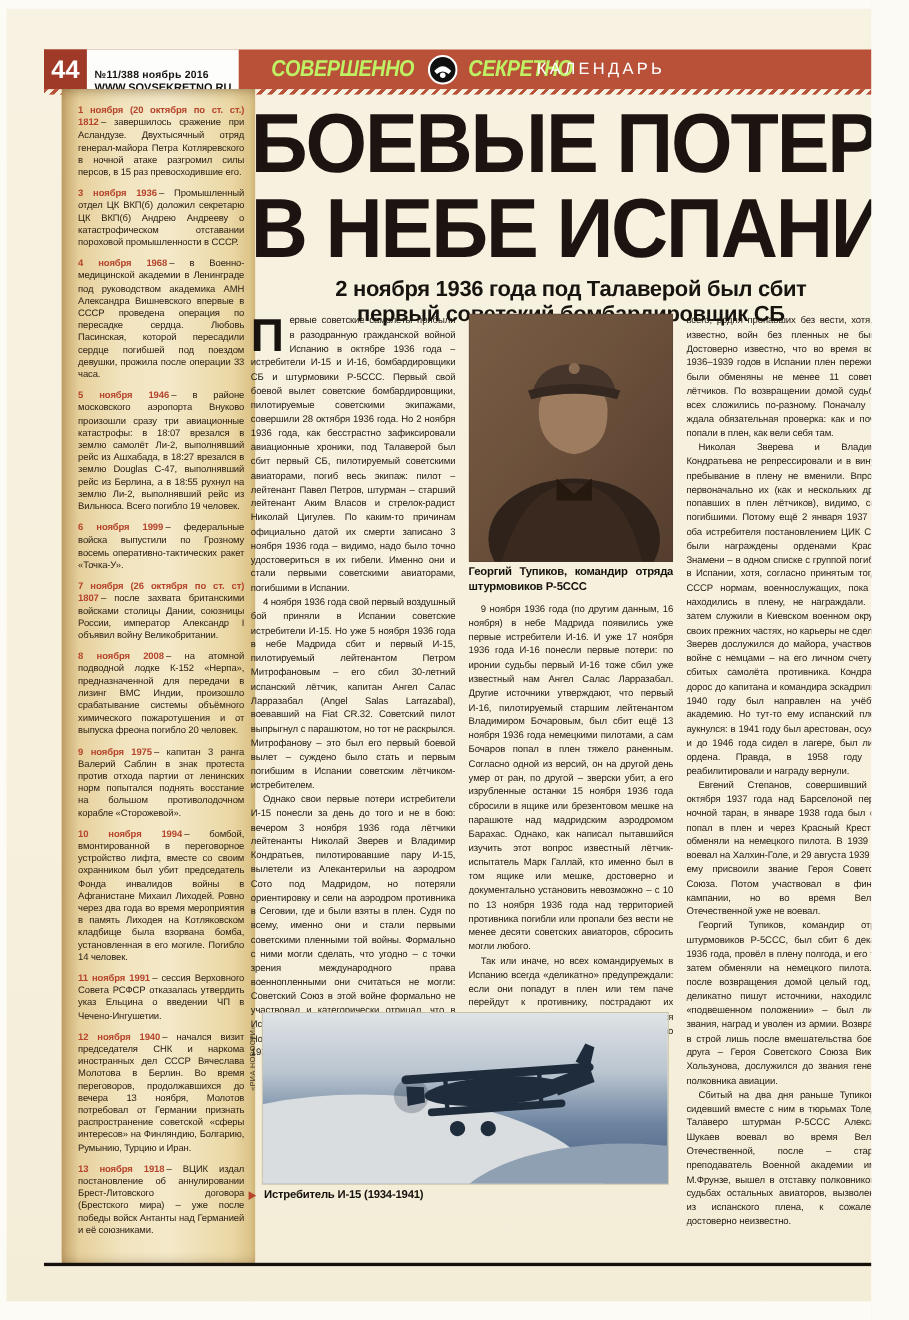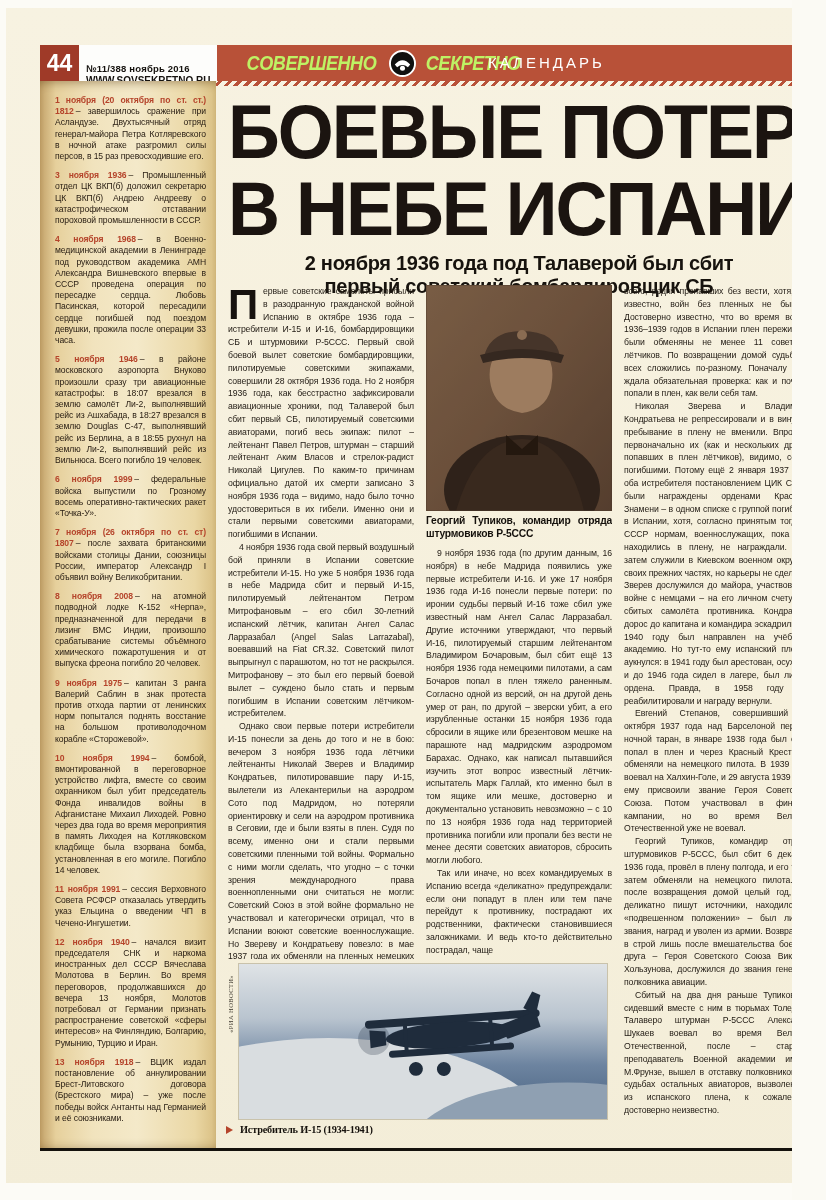--- a/index.html
+++ b/index.html
@@ -23,21 +23,21 @@
     padding:18px 7px;box-sizing:border-box;line-height:1.25;}
   .infobox .iss{font-size:9.5px;font-weight:bold;letter-spacing:.2px;}
   .infobox .site{font-size:10px;font-weight:bold;}
   .brand{position:absolute;left:196px;top:4px;height:28px;display:flex;align-items:center;color:#bef264;}
   .brand .w{font-size:21px;font-weight:900;font-style:italic;letter-spacing:-0.5px;
     transform:scaleX(.86);transform-origin:center;white-space:nowrap;}
   .emblem{width:27px;height:27px;margin:0 2px;flex:0 0 auto;}
   .section{position:absolute;left:448px;top:9px;color:#fff;font-size:15px;font-weight:normal;letter-spacing:3px;}
 
   
-  .sidebar{position:absolute;left:40px;top:81px;width:176px;height:1069px;box-sizing:border-box;
+  .sidebar{position:absolute;left:56px;top:81px;width:176px;height:1069px;box-sizing:border-box;
     padding:14px 10px 6px 15px;overflow:hidden;
     background:linear-gradient(90deg,#c3a269 0%,#e6d09c 9%,#f1e3bd 30%,#f4e9c9 55%,#ead7a4 88%,#d9bf83 100%);
     box-shadow:inset 0 8px 10px -6px rgba(90,60,20,.45), inset 0 -8px 10px -6px rgba(90,60,20,.35);}
   .sb-item{margin:0 0 8px 0;font-size:8.6px;line-height:11.2px;color:#2b2015;text-align:justify;letter-spacing:-0.1px;}
   .sb-date{color:#b5442b;font-weight:bold;margin-right:2px;}
 
   
   .main{position:absolute;left:228px;top:88px;width:582px;height:1068px;color:#1d1812;}
   .title-line{position:absolute;left:0;width:582px;text-align:center;color:#1b1410;}
   .title-line span{display:inline-block;font-size:72px;line-height:74px;font-weight:900;letter-spacing:-2px;
@@ -53,21 +53,21 @@
   .col1{left:0;top:197px;width:186px;height:674px;}
   .col2{left:198px;top:197px;width:186px;}
   .col2 .text{height:414px;overflow:hidden;margin-top:7px;}
   .col3{left:396px;top:197px;width:186px;height:872px;}
   .dropcap{float:left;font-size:42px;line-height:36px;font-weight:900;color:#17120e;
     padding:2px 5px 0 0;}
 
   .photo-portrait{width:186px;height:226px;display:block;}
   .cap{font-size:10.3px;font-weight:bold;line-height:12.5px;color:#15110c;margin-top:4px;letter-spacing:-0.2px;}
 
-  .photo2-block{position:absolute;left:10px;top:875px;width:370px;font-family:Liberation Serif, serif;}
+  .photo2-block{position:absolute;left:10px;top:832px;width:370px;}
   .photo-plane{width:370px;height:157px;display:block;border:1px solid #c9c2ab;box-sizing:border-box;}
   .vcredit{position:absolute;left:-11px;top:12px;font-size:6.5px;color:#3c372d;letter-spacing:.4px;
     writing-mode:vertical-rl;transform:rotate(180deg);}
   .cap2row{position:relative;margin-top:4px;padding-left:2px;}
   .cap2row .tri{position:absolute;left:-12px;top:2px;width:0;height:0;
     border-left:7px solid #b5442b;border-top:4.5px solid transparent;border-bottom:4.5px solid transparent;}
   .endmark{display:flex;justify-content:flex-end;margin-top:6px;}
   .endmark i{width:10px;height:10px;background:#c0512f;}
 
   .botline{position:absolute;left:40px;top:1148px;width:770px;height:3px;background:#14110c;}

